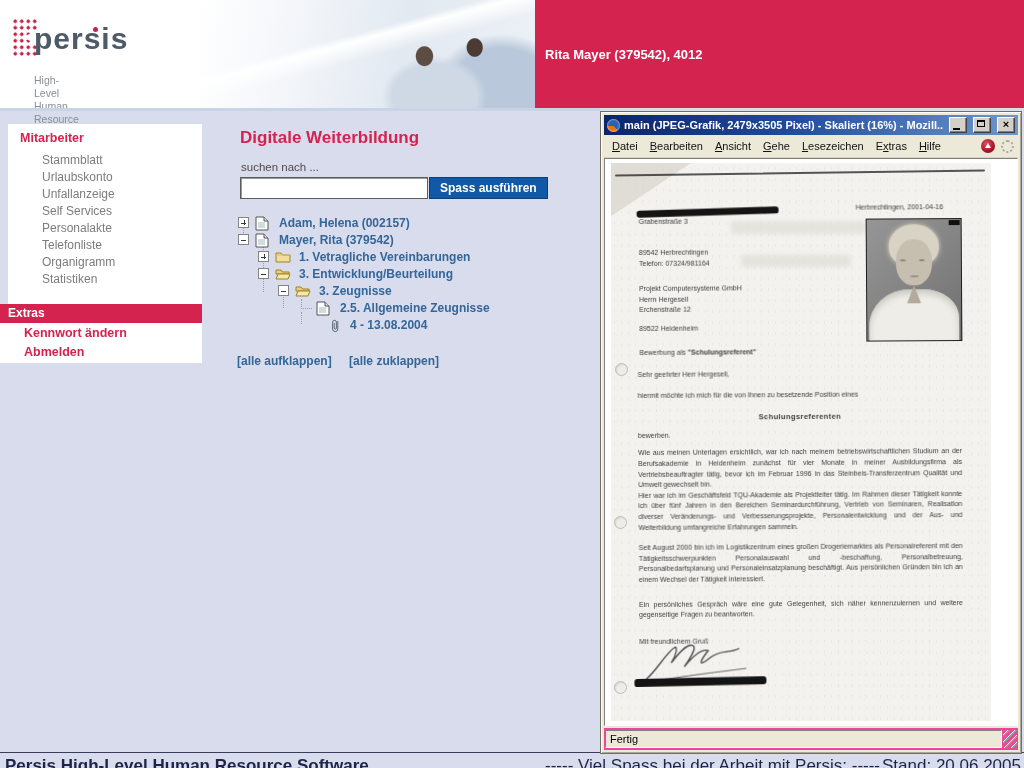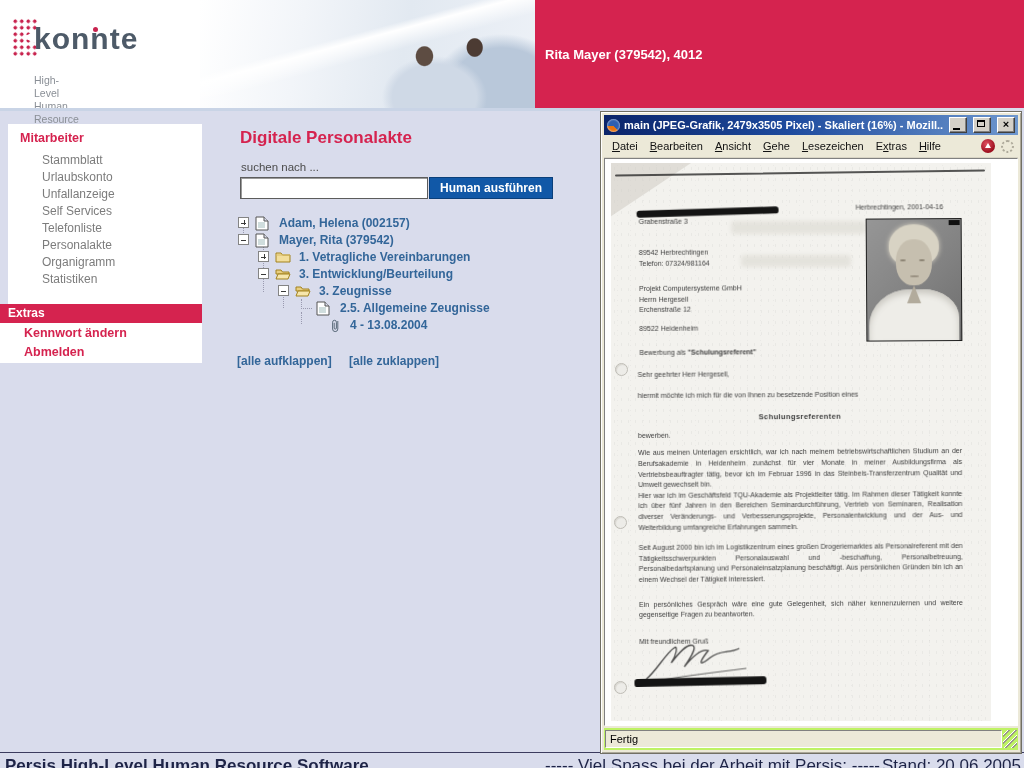--- a/index.html
+++ b/index.html
@@ -85,21 +85,21 @@
         font-size:11px;color:#111;padding:0 2px;box-sizing:border-box;border-bottom:1px solid #D8D4C4}
   .mitem{padding:3px 6px;cursor:pointer}
   .u{text-decoration:underline}
   .micons{position:absolute;right:4px;top:4px;display:flex;gap:6px;align-items:center}
   .alerticon{width:14px;height:14px;border-radius:50%;background:radial-gradient(circle at 40% 35%,#E05060,#9B0E1E 70%);position:relative}
   .alerticon::after{content:"";position:absolute;left:4px;top:4px;width:0;height:0;
         border-left:3px solid transparent;border-right:3px solid transparent;border-bottom:5px solid #fff}
   .throbber{width:13px;height:13px;border-radius:50%;border:2px dotted #ACA899;box-sizing:border-box}
   .wcontent{position:absolute;left:3px;top:46px;right:3px;bottom:27px;background:#fff;
         border:1px solid;border-color:#808080 #FFFFFF #FFFFFF #808080;overflow:hidden}
-  .sbar{position:absolute;left:3px;bottom:3px;right:3px;height:22px;background:#bef264;display:flex;align-items:stretch}
+  .sbar{position:absolute;left:3px;bottom:3px;right:3px;height:22px;background:#ec4899;display:flex;align-items:stretch}
   .sfield{flex:1;margin:2px 1px 2px 1px;border:1px solid;border-color:#808080 #fff #fff #808080;
         font-size:11px;color:#000;padding:2px 4px;background:#ECE9D8}
   .grip{width:14px;margin:2px 1px 2px 0;background:
         repeating-linear-gradient(135deg,transparent 0 3px,#fff 3px 4px,#9a9789 4px 5px)}
 
   
   .scan{position:absolute;left:6px;top:4px;width:380px;height:558px;background-color:#F3F2EE;
         background-image:radial-gradient(rgba(0,0,0,.045) .6px,transparent .9px),
                          radial-gradient(rgba(0,0,0,.035) .6px,transparent 1px);
         background-size:7px 11px,13px 5px;overflow:hidden}
@@ -149,56 +149,56 @@
   
   svg{display:block}
 </style>
 </head>
 <body>
 
 <div class="hdr">
   <div class="hdr-left">
     <div class="logo">
       <div class="logo-dots"></div>
-      <div class="logo-word">konnte</div>
+      <div class="logo-word">persis</div>
       <div class="logo-idot"></div>
       <div class="logo-tag">
         <div>High-Level</div>
         <div>Human Resource Software</div>
       </div>
     </div>
   </div>
   <div class="hdr-photo"></div>
   <div class="hdr-red">
     <div class="hdr-user">Rita Mayer (379542), 4012</div>
   </div>
   <div class="hdr-underline"></div>
 </div>
 
 <div class="side-block1">
   <div class="side-title">Mitarbeiter</div>
   <div class="side-item">Stammblatt</div>
   <div class="side-item">Urlaubskonto</div>
   <div class="side-item">Unfallanzeige</div>
   <div class="side-item">Self Services</div>
+  <div class="side-item">Personalakte</div>
   <div class="side-item">Telefonliste</div>
-  <div class="side-item">Personalakte</div>
   <div class="side-item">Organigramm</div>
   <div class="side-item">Statistiken</div>
 </div>
 <div class="extras-bar">Extras</div>
 <div class="side-block2">
   <div class="side-red-link">Kennwort ändern</div>
   <div class="side-red-link">Abmelden</div>
 </div>
 
-<div class="main-title">Digitale Personalakte</div>
+<div class="main-title">Digitale Weiterbildung</div>
 <div class="search-label">suchen nach ...</div>
 <input class="search-input" value="" style="">
-<button class="search-btn">Human ausführen</button>
+<button class="search-btn">Spass ausführen</button>
 
 <div class="tree">
   <div class="vline" style="left:5px;top:13px;height:8px"></div>
   <div class="vline" style="left:25px;top:30px;height:48px"></div>
   <div class="vline" style="left:45px;top:81px;height:13px"></div>
   <div class="vline" style="left:63px;top:98px;height:12px"></div>
 
   <div class="trow">
     <span class="exp plus"></span>
     <span class="ticon">

